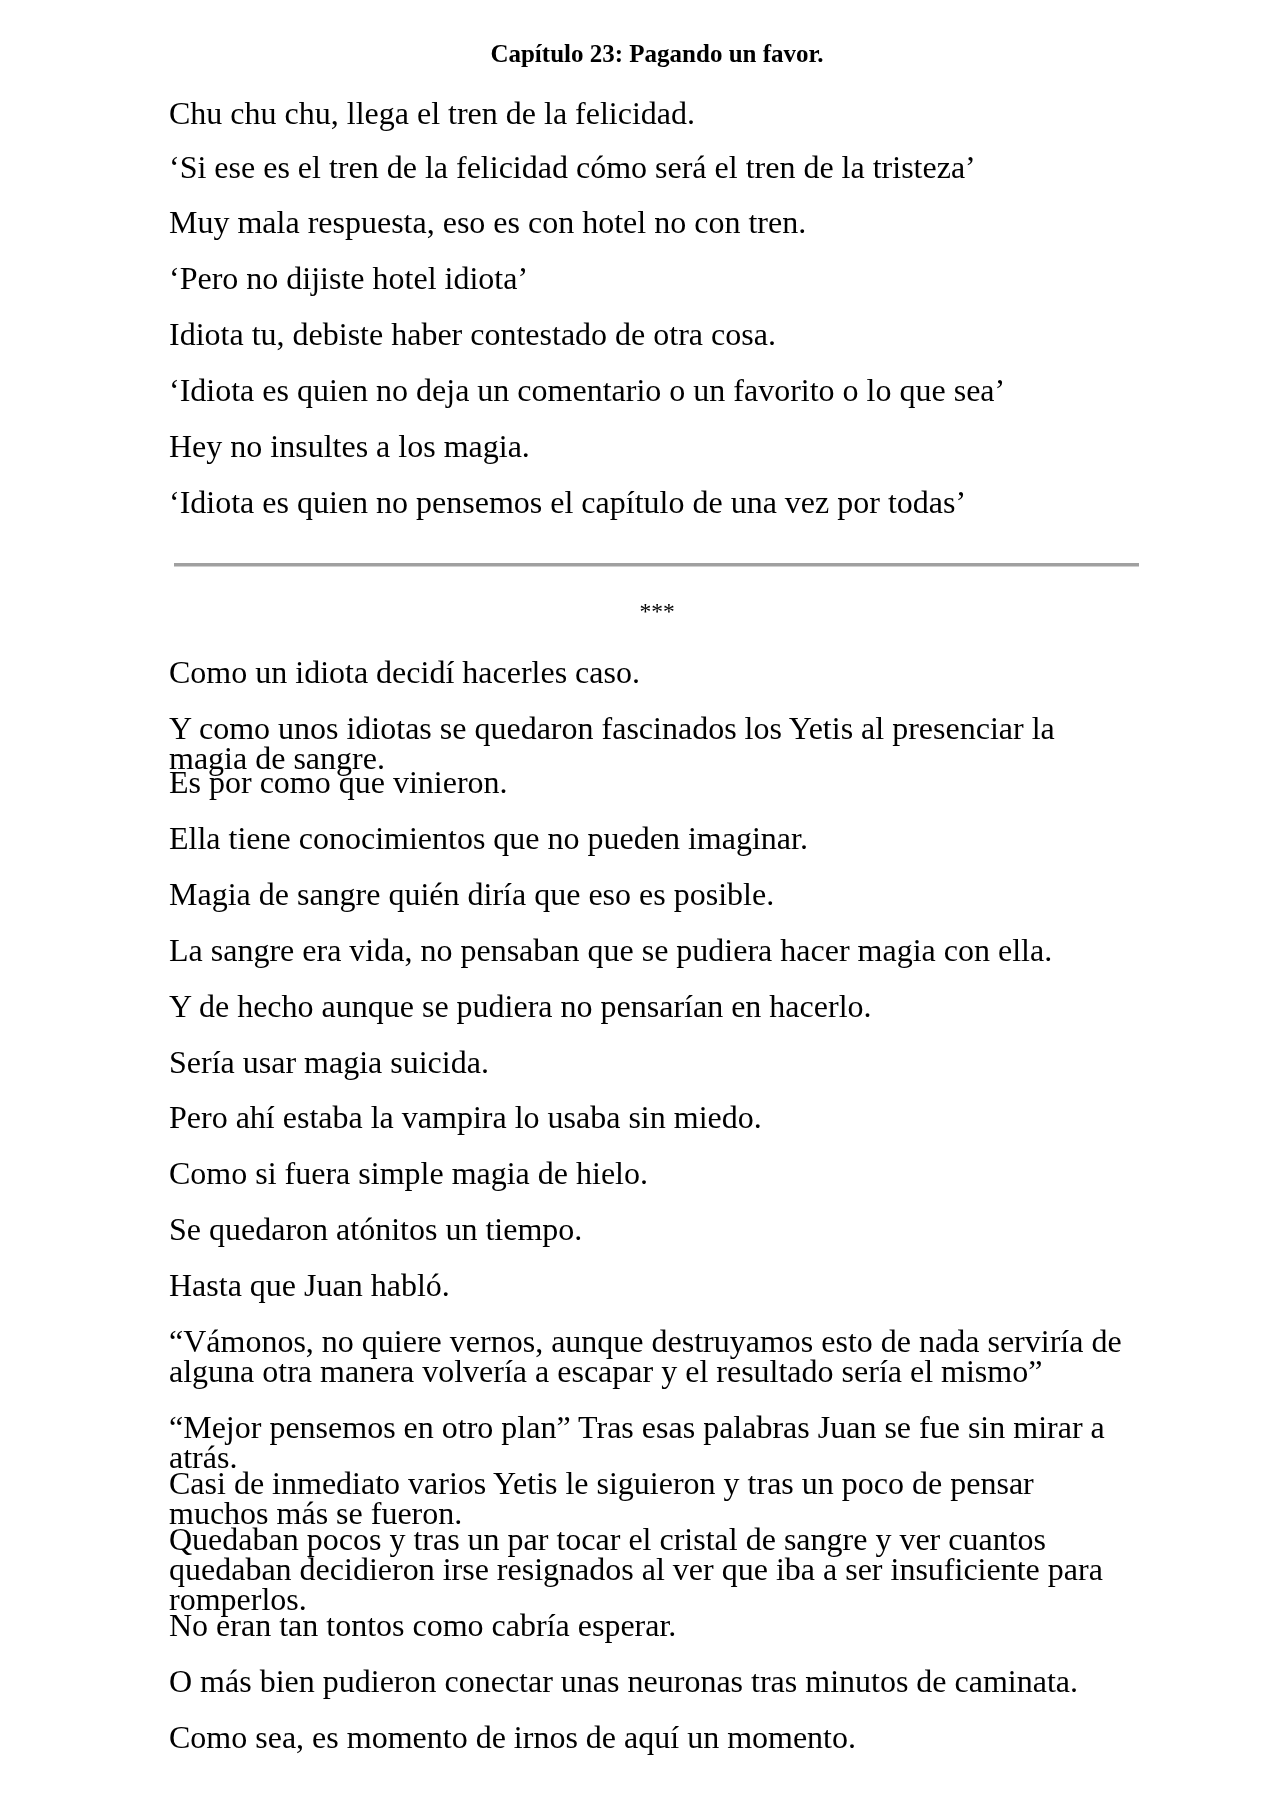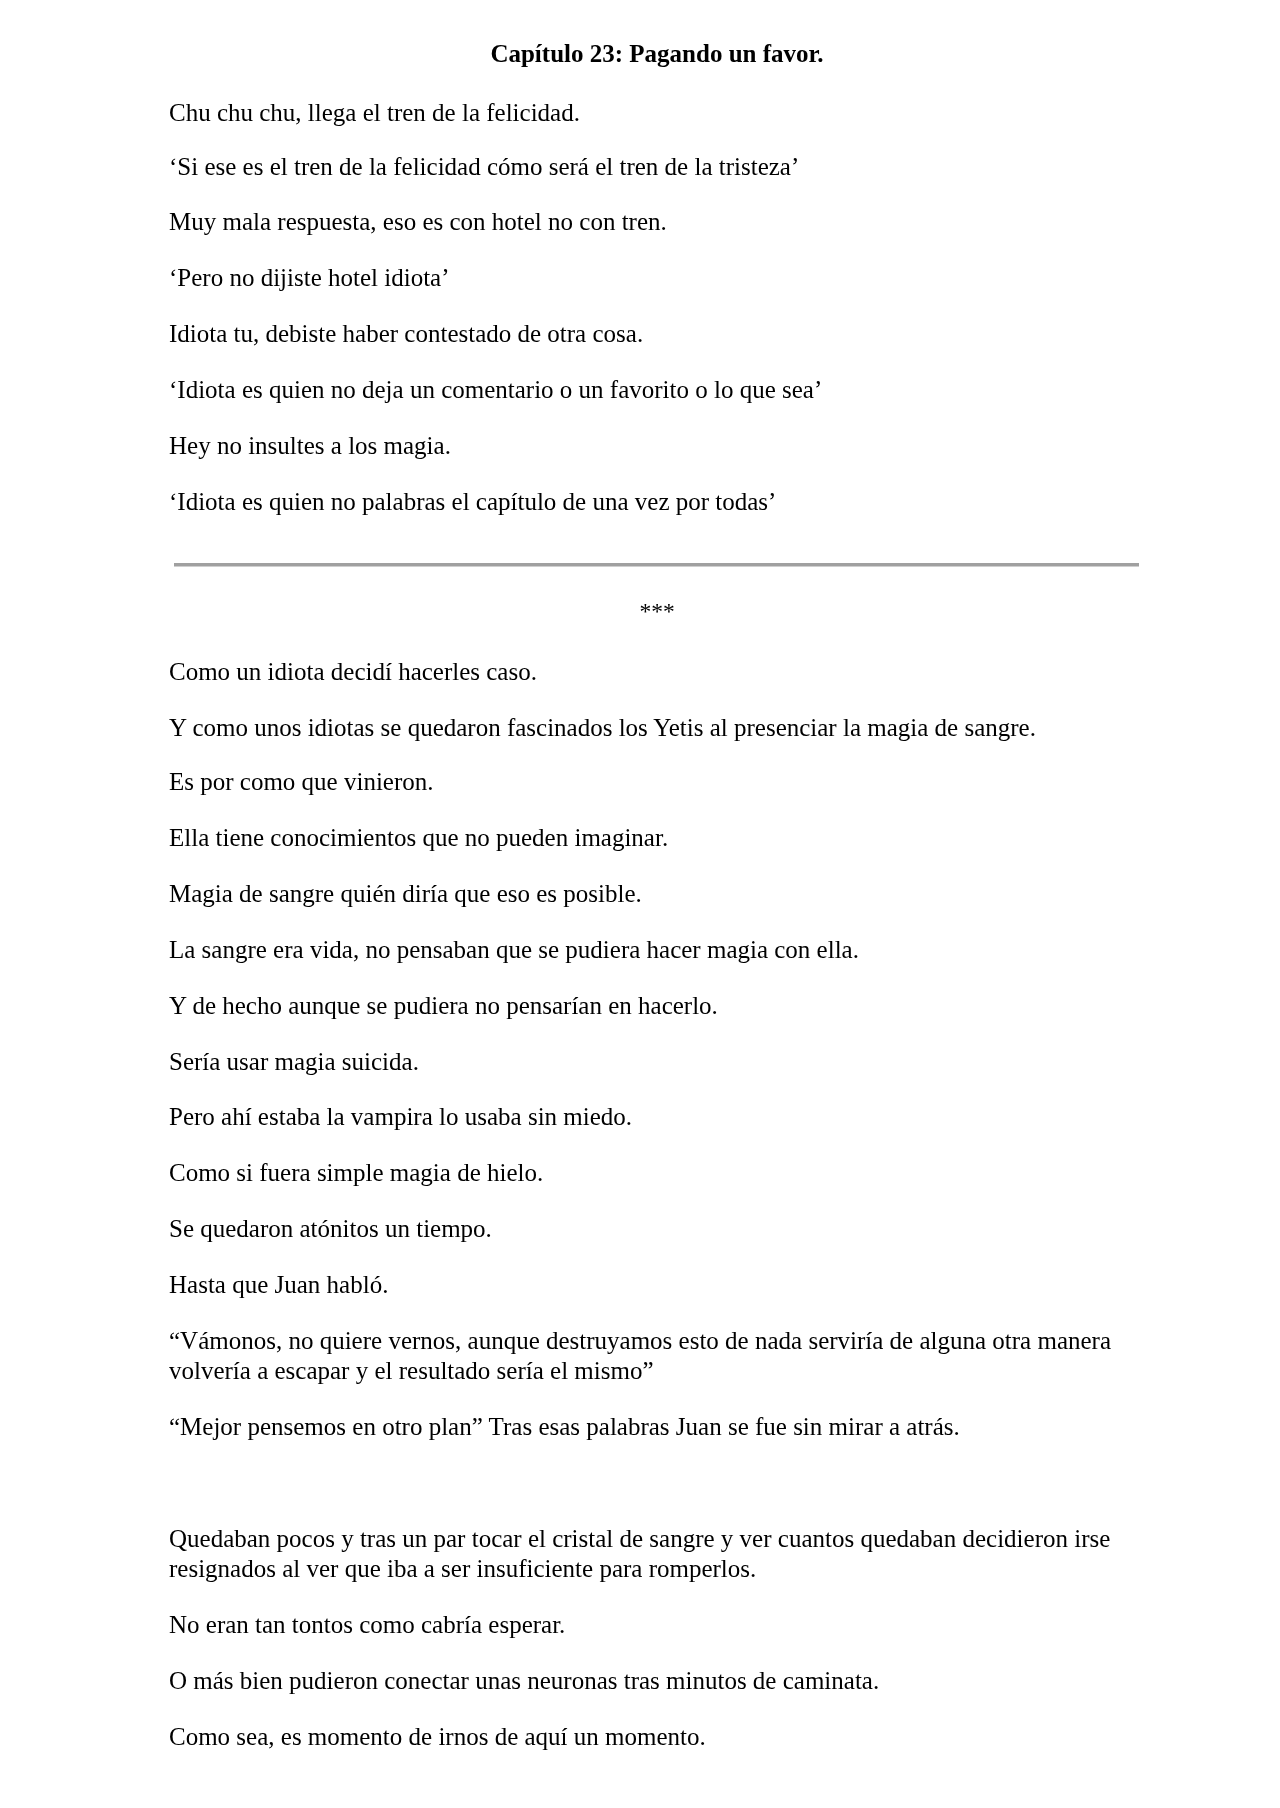--- a/index.html
+++ b/index.html
@@ -8,21 +8,21 @@
     font-family: "Liberation Serif", "DejaVu Serif", serif;
     color: #000000;
   }
   .page { position: absolute; left: 12px; top: 0; width: 1280px; height: 1736px; }
   .title {
     position: absolute; left: 0; width: 1290px; top: 38px;
     text-align: center; font-weight: bold; font-size: 25px; line-height: 32px;
   }
   .p {
     position: absolute; left: 157px; width: 960px;
-    font-size: 25px; line-height: 30px; margin: 0;
+    font-size: 32px; line-height: 30px; margin: 0;
   }
   .divider {
     position: absolute; left: 162px; width: 965px; top: 563px; height: 3px;
     background: #a0a0a0; border-bottom: 1px solid #cfcfcf;
   }
   .stars {
     position: absolute; left: 0; width: 1290px; top: 596px;
     text-align: center; font-size: 23.5px; line-height: 30px;
   }
 </style>
@@ -32,36 +32,37 @@
 <div class="page">
   <div class="title">Capítulo 23: Pagando un favor.</div>
 
   <p class="p" style="top:98px">Chu chu chu, llega el tren de la felicidad.</p>
   <p class="p" style="top:152px">‘Si ese es el tren de la felicidad cómo será el tren de la tristeza’</p>
   <p class="p" style="top:207px">Muy mala respuesta, eso es con hotel no con tren.</p>
   <p class="p" style="top:319px">Idiota tu, debiste haber contestado de otra cosa.</p>
   <p class="p" style="top:263px">‘Pero no dijiste hotel idiota’</p>
   <p class="p" style="top:375px">‘Idiota es quien no deja un comentario o un favorito o lo que sea’</p>
   <p class="p" style="top:431px">Hey no insultes a los magia.</p>
-  <p class="p" style="top:487px">‘Idiota es quien no palabras el capítulo de una vez por todas’</p>
+  <p class="p" style="top:487px">‘Idiota es quien no pensemos el capítulo de una vez por todas’</p>
 
   <div class="divider"></div>
   <div class="stars">***</div>
 
   <p class="p" style="top:657px">Como un idiota decidí hacerles caso.</p>
   <p class="p" style="top:713px">Y como unos idiotas se quedaron fascinados los Yetis al presenciar la magia de sangre.</p>
   <p class="p" style="top:767px">Es por como que vinieron.</p>
   <p class="p" style="top:823px">Ella tiene conocimientos que no pueden imaginar.</p>
   <p class="p" style="top:879px">Magia de sangre quién diría que eso es posible.</p>
   <p class="p" style="top:935px">La sangre era vida, no pensaban que se pudiera hacer magia con ella.</p>
   <p class="p" style="top:991px">Y de hecho aunque se pudiera no pensarían en hacerlo.</p>
   <p class="p" style="top:1047px">Sería usar magia suicida.</p>
   <p class="p" style="top:1102px">Pero ahí estaba la vampira lo usaba sin miedo.</p>
   <p class="p" style="top:1158px">Como si fuera simple magia de hielo.</p>
   <p class="p" style="top:1214px">Se quedaron atónitos un tiempo.</p>
   <p class="p" style="top:1270px">Hasta que Juan habló.</p>
   <p class="p" style="top:1326px">“Vámonos, no quiere vernos, aunque destruyamos esto de nada serviría de alguna otra manera volvería a escapar y el resultado sería el mismo”</p>
   <p class="p" style="top:1412px">“Mejor pensemos en otro plan” Tras esas palabras Juan se fue sin mirar a atrás.</p>
+  <p class="p" style="top:1468px">Casi de inmediato varios Yetis le siguieron y tras un poco de pensar muchos más se fueron.</p>
   <p class="p" style="top:1524px">Quedaban pocos y tras un par tocar el cristal de sangre y ver cuantos quedaban decidieron irse resignados al ver que iba a ser insuficiente para romperlos.</p>
   <p class="p" style="top:1610px">No eran tan tontos como cabría esperar.</p>
   <p class="p" style="top:1666px">O más bien pudieron conectar unas neuronas tras minutos de caminata.</p>
   <p class="p" style="top:1722px">Como sea, es momento de irnos de aquí un momento.</p>
 </div>
 
 </body></html>

